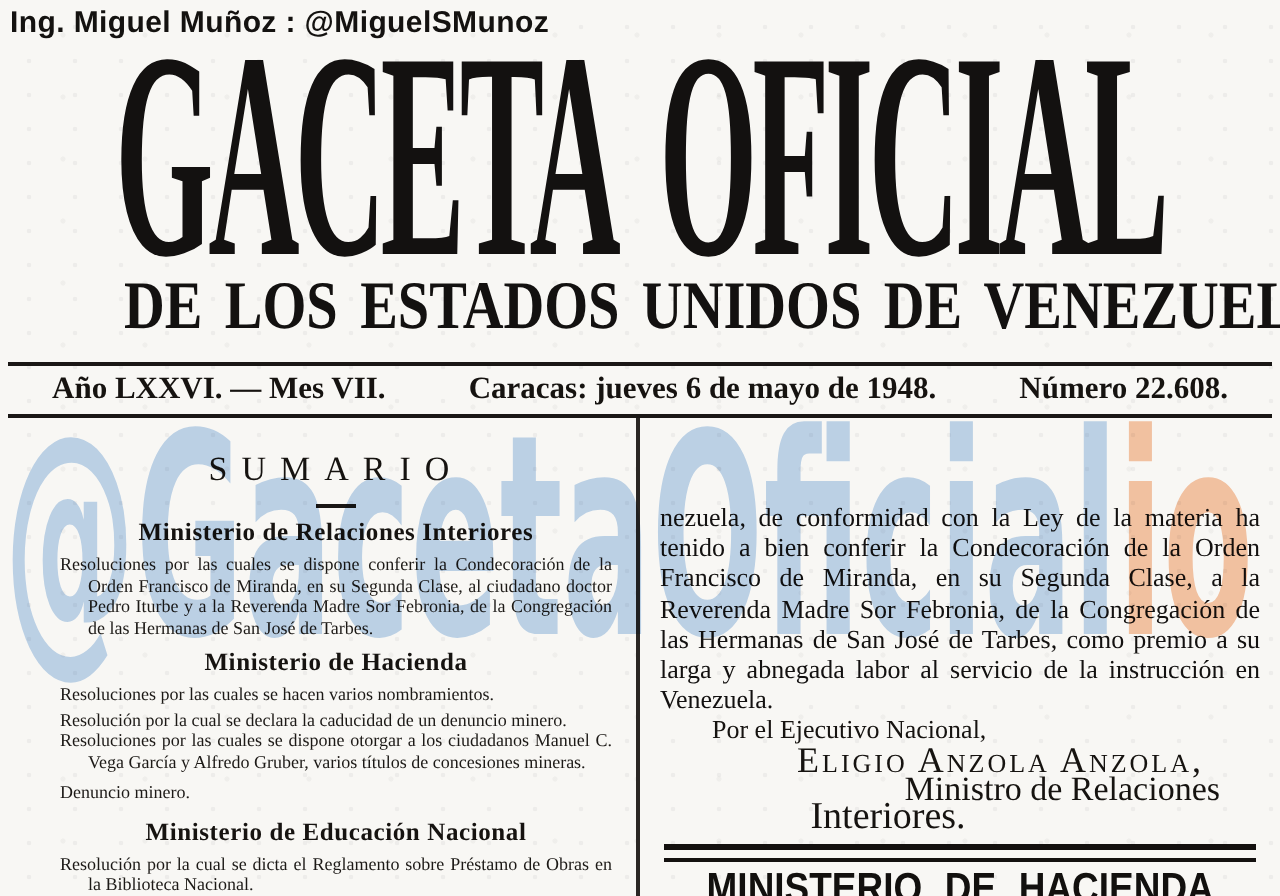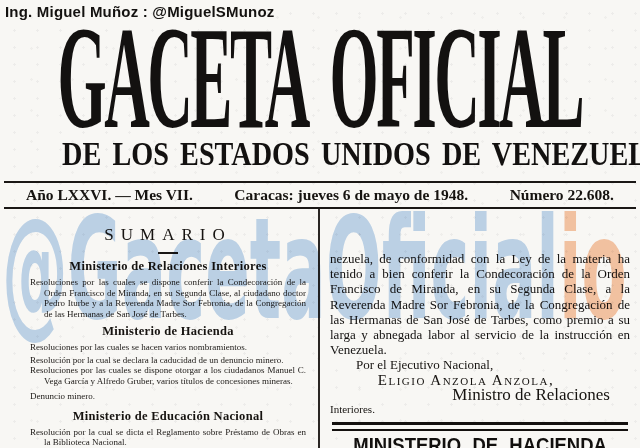--- a/index.html
+++ b/index.html
@@ -78,25 +78,25 @@
     margin:2px 0;padding-left:14px;text-indent:-14px;color:#1c1916;
   }
   .entry.plain{padding-left:0;text-indent:0;text-align:left;margin-top:5px;}
   
   .article-par{
     font-size:13px;line-height:15.2px;text-align:justify;margin:0;color:#131110;
   }
   .line-indent1{font-size:13px;line-height:15.5px;margin:0;text-indent:12px;}
   .line-indent2{font-size:13px;line-height:15.5px;margin:0;text-indent:26px;}
   .sig-name{
-    font-variant:small-caps;letter-spacing:1.5px;font-size:15px;line-height:15px;
-    text-align:center;padding-right:28px;margin:0;
+    font-variant:small-caps;letter-spacing:1.5px;font-size:18px;line-height:15px;
+    text-align:right;padding-right:28px;margin:0;
   }
   .sig-role1{font-size:17px;line-height:14.5px;text-align:right;padding-right:20px;margin:0;}
-  .sig-role2{font-size:11px;line-height:14.5px;text-align:left;padding-right:72px;margin:0;}
+  .sig-role2{font-size:19px;line-height:14.5px;text-align:center;padding-right:72px;margin:0;}
   .double-rule{
     margin:5px 2px 0 2px;height:4px;
     border-top:3px solid #14110f;border-bottom:2px solid #14110f;
   }
   .hacienda-heading-row{text-align:center;margin:3px 0 0 0;}
   .hacienda-heading{
     display:inline-block;font-family:"Liberation Sans", sans-serif;font-weight:bold;
     font-size:21px;line-height:22px;word-spacing:7px;letter-spacing:0;
     transform:scaleX(.88);transform-origin:50% 50%;white-space:nowrap;color:#12100e;
   }

